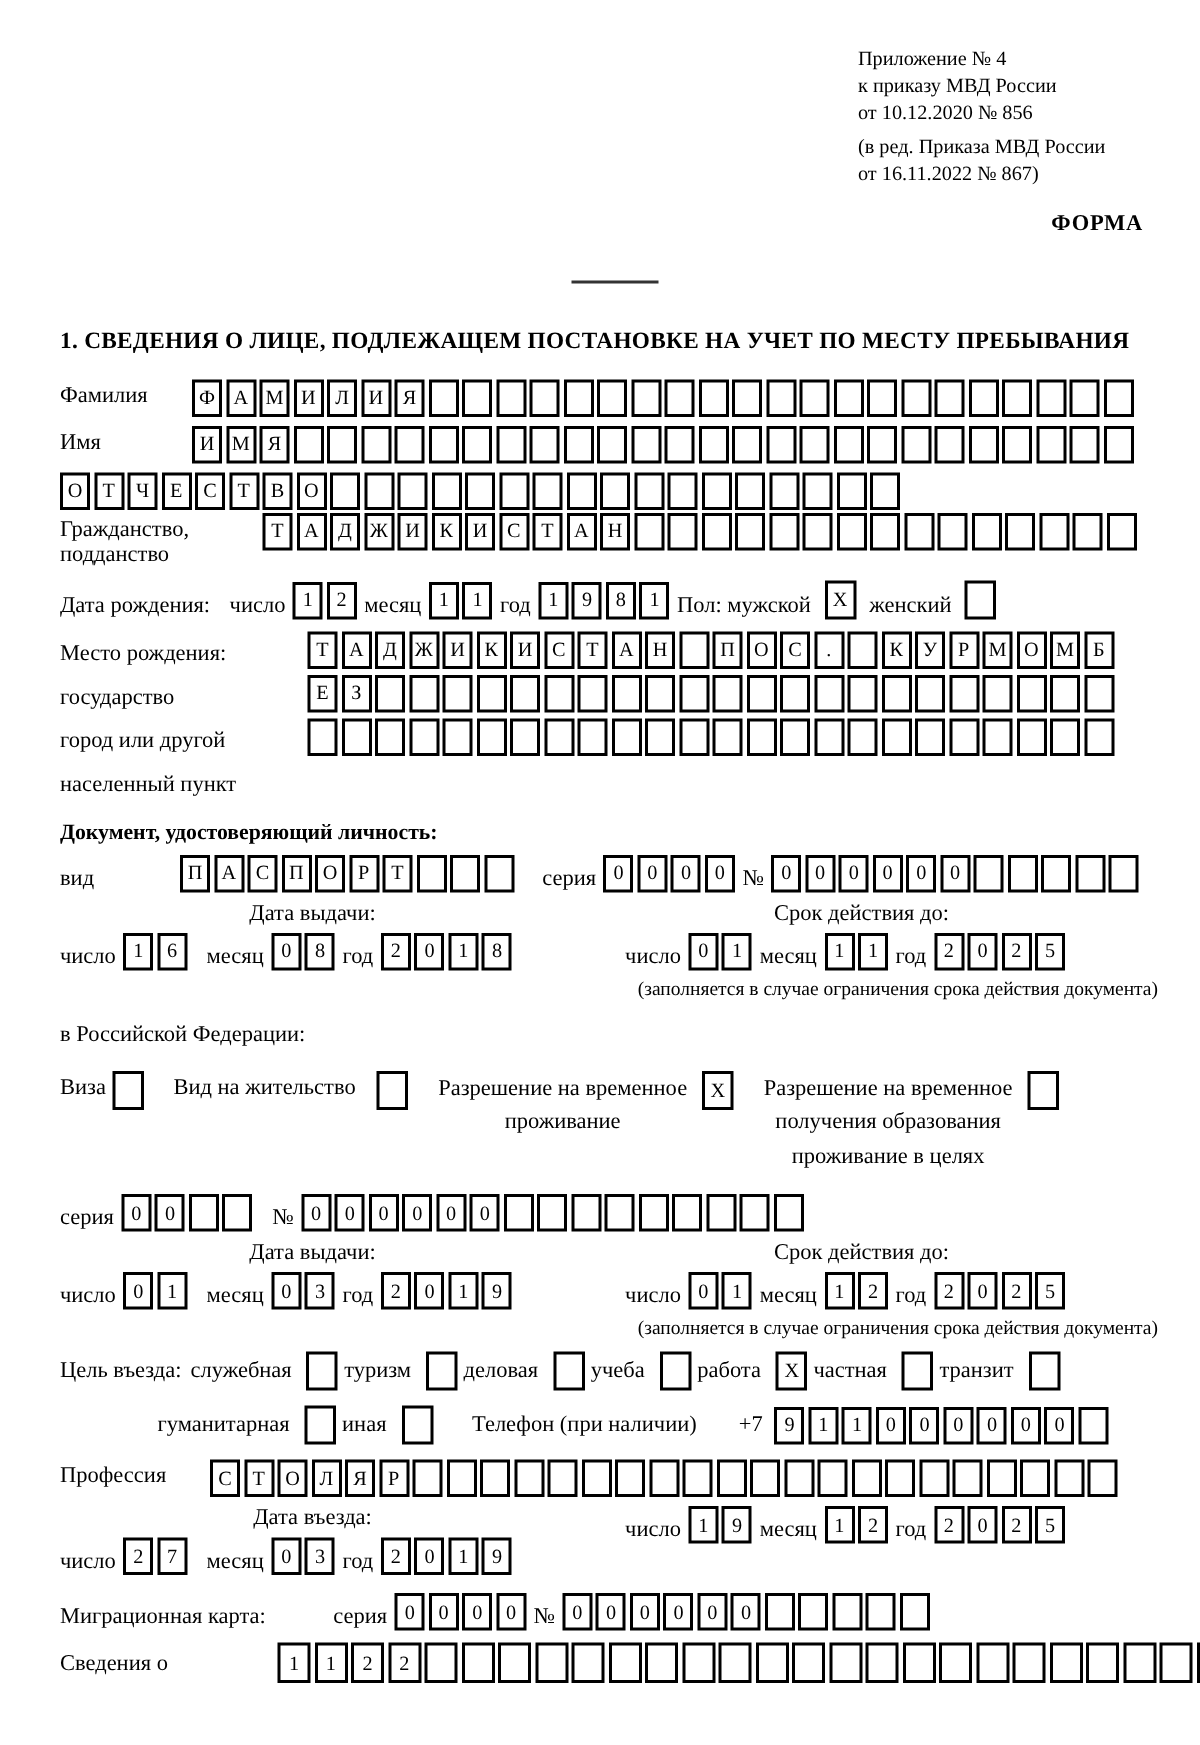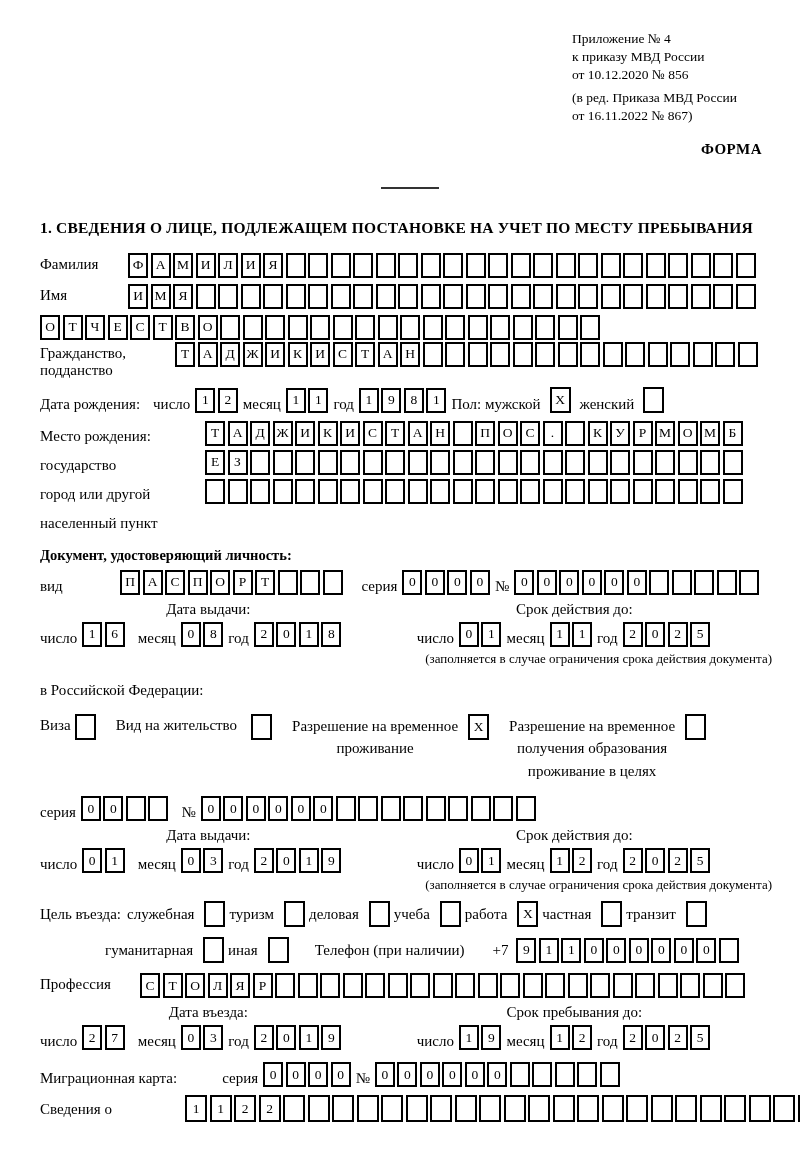--- a/index.html
+++ b/index.html
@@ -602,21 +602,20 @@
       <span class="dlbl">год</span>
       <span class="cells">
           <span class="cell">2</span>
           <span class="cell">0</span>
           <span class="cell">1</span>
           <span class="cell">9</span>
         </span>
     </div>
   </div>
   <div class="colR">
-    <div class="col-head">Срок пребывания до:</div>
     <div class="dateline" style="margin-left:40px;">
       <span class="dlbl">число</span>
       <span class="cells">
           <span class="cell">1</span>
           <span class="cell">9</span>
         </span>
       <span class="dlbl">месяц</span>
       <span class="cells">
           <span class="cell">1</span>
           <span class="cell">2</span>

